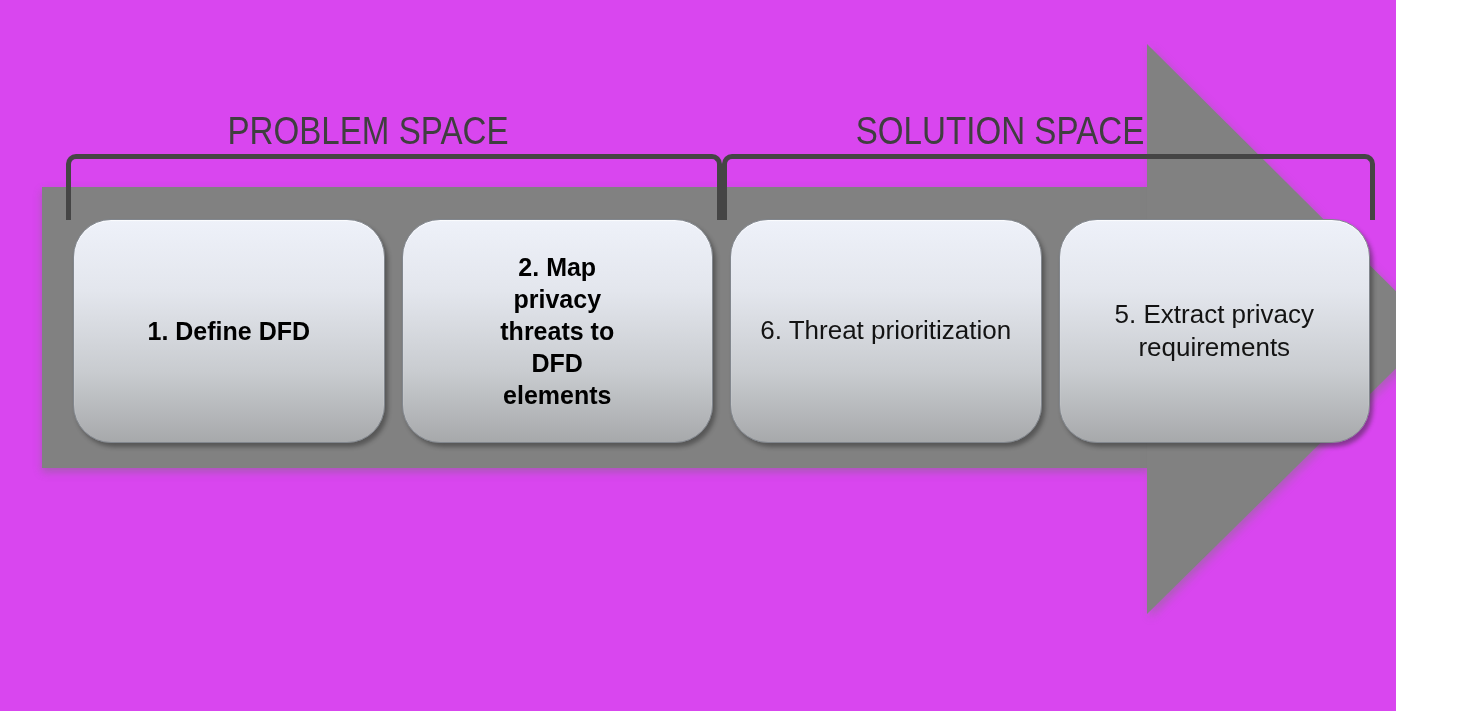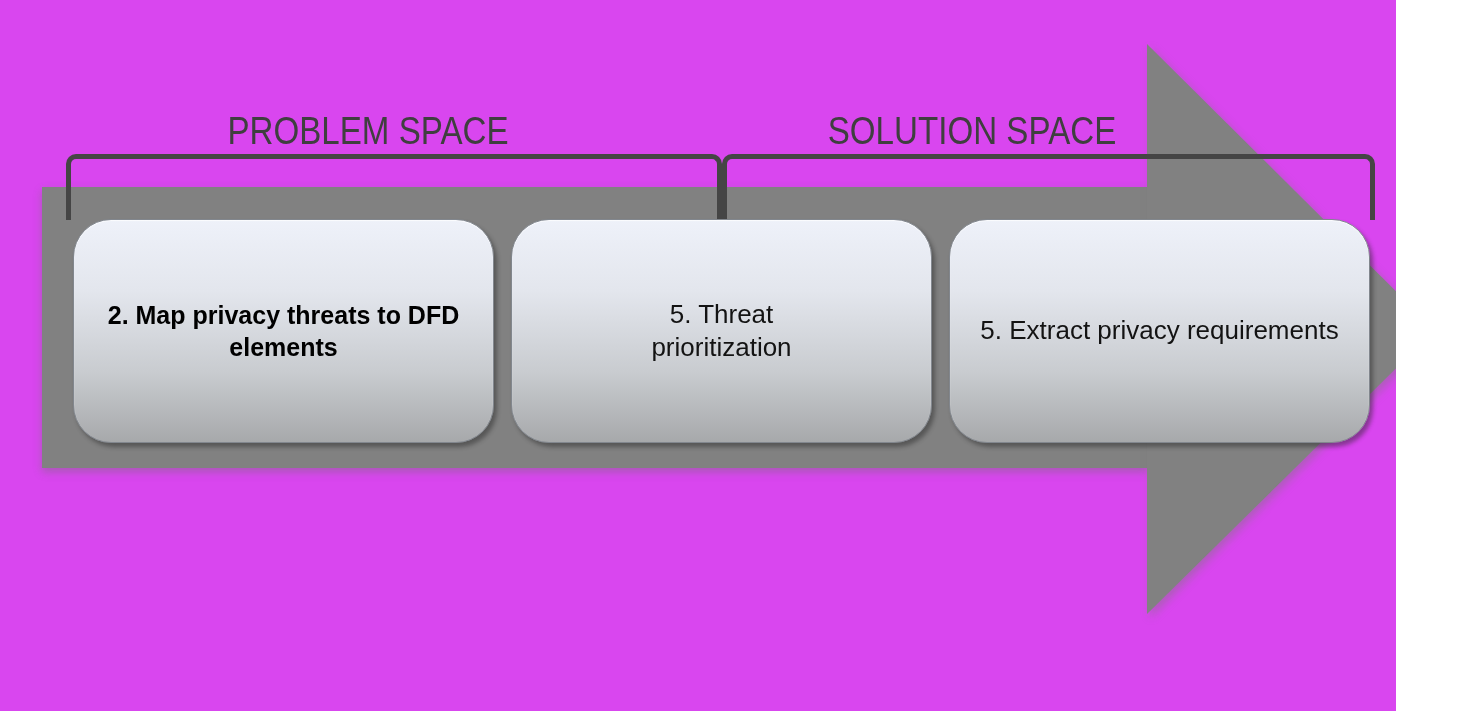--- a/index.html
+++ b/index.html
@@ -63,21 +63,21 @@
     line-height: 40px;
     color: #3f3f3f;
     white-space: nowrap;
     z-index: 3;
   }
   .space-label > span {
     display: inline-block;
     transform: scaleX(0.85);
   }
   .label-problem  { left: 368px; }
-  .label-solution { left: 972px; }
+  .label-solution { left: 1000px; }
 
   
   .steps {
     position: absolute;
     left: 73px;
     top: 219px;
     width: 1297px;
     height: 224px;
     display: flex;
     gap: 17px;
@@ -121,23 +121,26 @@
 
   <div class="space-label label-problem">
     <span>PROBLEM SPACE</span>
   </div>
   <div class="space-label label-solution">
     <span>SOLUTION SPACE</span>
   </div>
 
   <div class="steps">
     <div class="step bold">
+      <span class="txt">1. Define DFD</span>
+    </div>
+    <div class="step bold">
       <span class="txt">2. Map privacy threats to DFD elements</span>
     </div>
     <div class="step">
-      <span class="txt">5. Threat prioritization</span>
+      <span class="txt">6. Threat prioritization</span>
     </div>
     <div class="step">
       <span class="txt">5. Extract privacy requirements</span>
     </div>
   </div>
 
 </div>
 
 </body></html>

